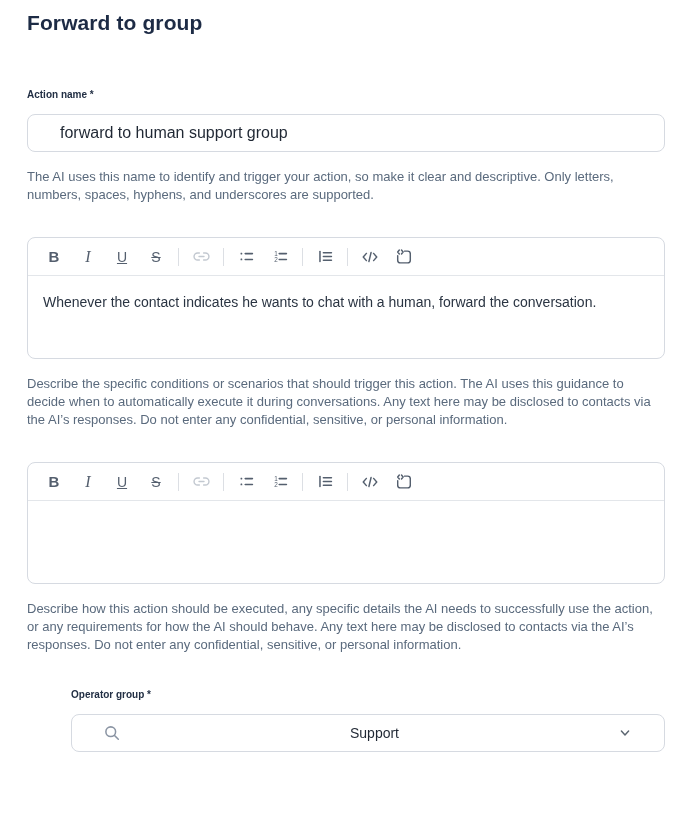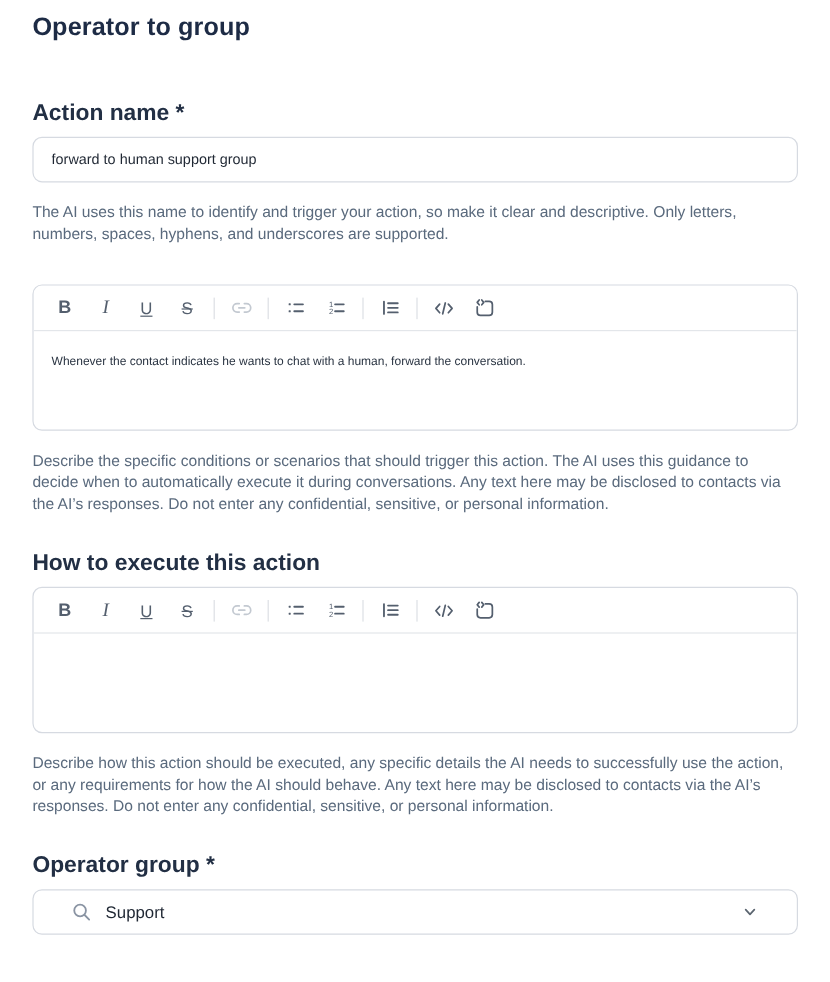--- a/index.html
+++ b/index.html
@@ -16,38 +16,38 @@
   }
   h1.page-title {
     font-size: 21px;
     line-height: 26px;
     font-weight: 700;
     color: #1d2b45;
     margin: 0 0 51px 0;
     letter-spacing: 0.1px;
   }
   .field { margin-bottom: 33px; }
-  .field:last-child { margin-bottom: 0; }
+  .field:last-child { margin-bottom: 0; margin-left: 44px; }
   .field-label {
     display: block;
-    font-size: 19px;
+    font-size: 10px;
     line-height: 15px;
     font-weight: 600;
     color: #222f44;
     margin-bottom: 12px;
   }
   .text-input {
     display: block;
     width: 100%;
     height: 38px;
     border: 1px solid #d6dae1;
     border-radius: 8px;
-    padding: 0 15px;
+    padding: 0 32px;
     font-family: inherit;
-    font-size: 12px;
+    font-size: 16px;
     color: #1f2733;
     background: #fff;
     outline: none;
   }
   .helper {
     margin-top: 16px;
     font-size: 13px;
     line-height: 18px;
     color: #5a6a7d;
   }
@@ -87,46 +87,47 @@
     flex: 0 0 auto;
   }
   .glyph-b { font-weight: 700; font-size: 15px; }
   .glyph-i { font-style: italic; font-family: "Liberation Serif", serif; font-size: 16px; }
   .glyph-u { font-size: 14px; text-decoration: underline; }
   .glyph-s { font-size: 14px; text-decoration: line-through; }
   .tb-btn svg { display: block; }
   .editor-content {
     min-height: 82px;
     padding: 16px 15px 12px 15px;
-    font-size: 10px;
+    font-size: 14px;
     line-height: 20px;
     color: #2a3442;
   }
   
   .select-box {
     display: flex;
     align-items: center;
     width: 100%;
     height: 38px;
     border: 1px solid #d6dae1;
     border-radius: 8px;
     padding: 0 31px;
     background: #fff;
     cursor: pointer;
+    text-align: center;
   }
   .select-box .search-ic { color: #8a94a3; flex: 0 0 auto; margin-right: 11px; }
   .select-value { flex: 1 1 auto; font-size: 14px; color: #1f2733; }
   .select-box .chev-ic { color: #5b6570; flex: 0 0 auto; }
 </style>
 </head>
 <body>
 
 <div class="page">
 
-  <h1 class="page-title">Operator to group</h1>
+  <h1 class="page-title">Forward to group</h1>
 
   <div class="field">
     <label class="field-label">Action name *</label>
     <input type="text" class="text-input" value="forward to human support group" style="">
     <p class="helper">The AI uses this name to identify and trigger your action, so make it clear and descriptive. Only letters, numbers, spaces, hyphens, and underscores are supported.</p>
   </div>
 
   <div class="field">
     <div class="editor">
       <div class="editor-toolbar">
@@ -191,21 +192,20 @@
               <polyline points="7.2,2.2 9,4.4 7.2,6.6"></polyline>
             </svg>
           </button>
       </div>
       <div class="editor-content">Whenever the contact indicates he wants to chat with a human, forward the conversation.</div>
     </div>
     <p class="helper">Describe the specific conditions or scenarios that should trigger this action. The AI uses this guidance to decide when to automatically execute it during conversations. Any text here may be disclosed to contacts via the AI’s responses. Do not enter any confidential, sensitive, or personal information.</p>
   </div>
 
   <div class="field">
-    <label class="field-label">How to execute this action</label>
     <div class="editor">
       <div class="editor-toolbar">
         <button class="tb-btn">
             <span class="glyph-b">B</span>
           </button>
         <button class="tb-btn">
             <span class="glyph-i">I</span>
           </button>
         <button class="tb-btn">
             <span class="glyph-u">U</span>

